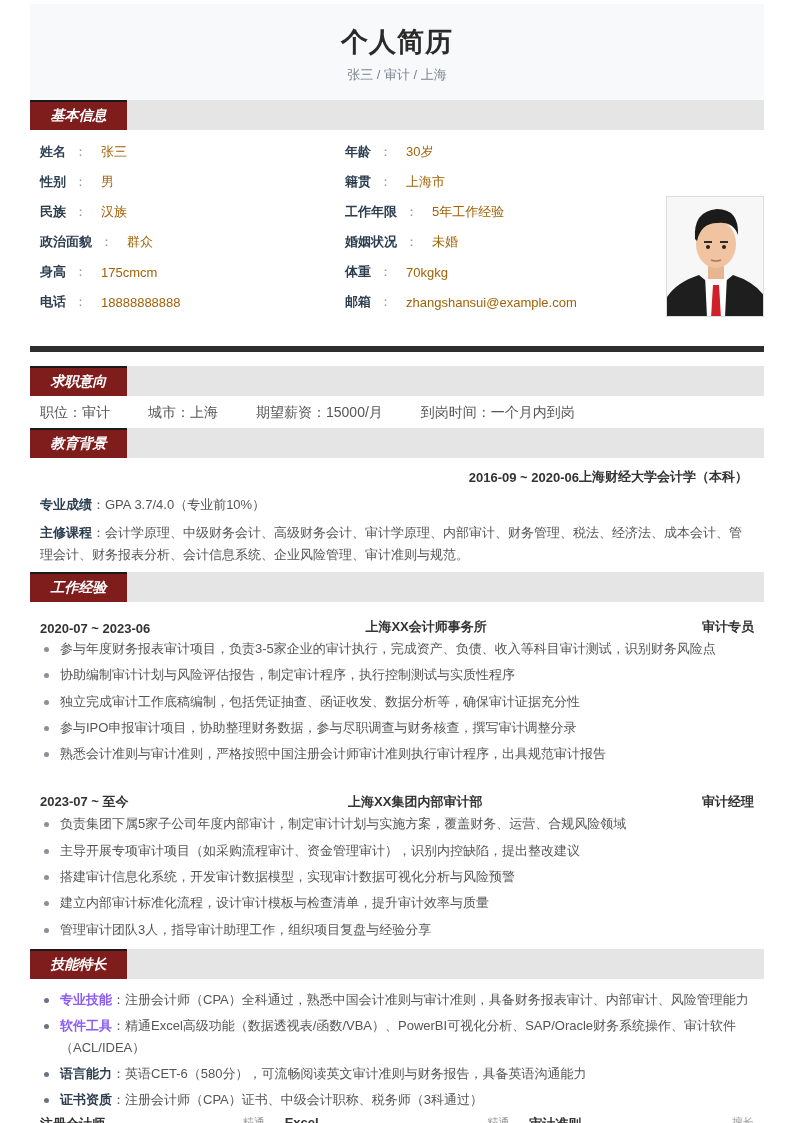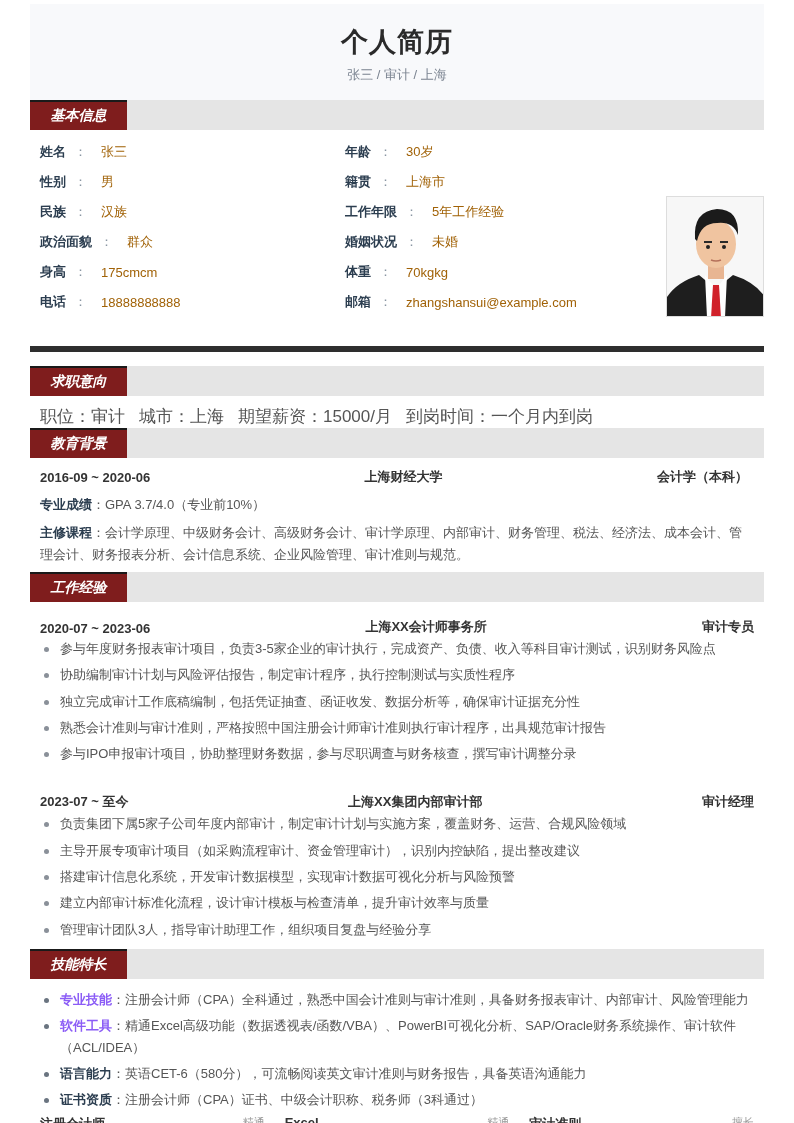--- a/index.html
+++ b/index.html
@@ -11,22 +11,22 @@
   .hero .sub { font-size: 13px; color: #7a8390; margin-top: 8px; }
   .sec-head { height: 30px; background: #e5e5e5; display: flex; align-items: stretch; }
   .sec-head .tag { width: 97px; background: #7f1d1d; color: #fff; font-weight: bold; font-size: 14px; display: flex; align-items: center; justify-content: center; border-top: 2px solid #1a1a1a; font-style: italic; }
   .basic { position: relative; height: 216px; }
   .row { position: absolute; display: flex; align-items: center; height: 20px; font-size: 13px; }
   .lbl { color: #2c3e50; font-weight: bold; }
   .colon { color: #8a96a3; margin: 0 14px 0 8px; }
   .val { color: #a16207; }
   .photo { position: absolute; left: 636px; top: 66px; width: 98px; height: 121px; border: 1px solid #ddd; background: #fafafa; overflow: hidden; }
   .thick { height: 6px; background: #2e2e2e; margin-top: 0; }
-  .intent { display: flex; gap: 14px; font-size: 17px; color: #555; height: 24px; align-items: flex-end; padding-left: 10px; }
-  .edu-top { display: flex; justify-content: space-between; align-items: center; height: 26px; padding: 0 16px 0 10px; margin-top: 6px; font-weight: bold; color: #333; font-size: 13px; }
+  .intent { display: flex; gap: 38px; font-size: 14px; color: #555; height: 24px; align-items: flex-start; padding-left: 10px; }
+  .edu-top { display: flex; justify-content: flex-end; align-items: center; height: 26px; padding: 0 16px 0 10px; margin-top: 6px; font-weight: bold; color: #333; font-size: 13px; }
   .para { padding: 0 10px; line-height: 22px; font-size: 13px; color: #555; }
   .para b { color: #2c3e50; }
   .job-top { display: flex; justify-content: space-between; align-items: flex-end; height: 26px; padding: 0 10px; font-weight: bold; color: #333; font-size: 13px; }
   ul.bul { list-style: none; padding: 0 10px; }
   ul.bul li { position: relative; padding-left: 20px; line-height: 26.3px; font-size: 13px; color: #555; }
   ul.bul li::before { content: ""; position: absolute; left: 4px; top: 11px; width: 5px; height: 5px; border-radius: 50%; background: #8a9099; }
   ul.skills li { line-height: 22px; margin-bottom: 4px; }
   ul.skills li::before { top: 9px; background: #6a7480; }
   .skill-row { display: flex; gap: 20px; padding: 0 10px; margin-top: 4px; }
   .bar { flex: 1; display: flex; justify-content: space-between; font-size: 13px; border-bottom: 2px solid #e0e0e0; padding-bottom: 2px; }
@@ -154,22 +154,22 @@
   </div>
   <div class="job-top" style="margin-top:8px">
     <span>2020-07 ~ 2023-06</span>
     <span>上海XX会计师事务所</span>
     <span>审计专员</span>
   </div>
   <ul class="bul">
     <li>参与年度财务报表审计项目，负责3-5家企业的审计执行，完成资产、负债、收入等科目审计测试，识别财务风险点</li>
     <li>协助编制审计计划与风险评估报告，制定审计程序，执行控制测试与实质性程序</li>
     <li>独立完成审计工作底稿编制，包括凭证抽查、函证收发、数据分析等，确保审计证据充分性</li>
+    <li>参与IPO申报审计项目，协助整理财务数据，参与尽职调查与财务核查，撰写审计调整分录</li>
     <li>熟悉会计准则与审计准则，严格按照中国注册会计师审计准则执行审计程序，出具规范审计报告</li>
-    <li>参与IPO申报审计项目，协助整理财务数据，参与尽职调查与财务核查，撰写审计调整分录</li>
   </ul>
   <div class="job-top" style="margin-top:18px">
     <span>2023-07 ~ 至今</span>
     <span>上海XX集团内部审计部</span>
     <span>审计经理</span>
   </div>
   <ul class="bul">
     <li>负责集团下属5家子公司年度内部审计，制定审计计划与实施方案，覆盖财务、运营、合规风险领域</li>
     <li>主导开展专项审计项目（如采购流程审计、资金管理审计），识别内控缺陷，提出整改建议</li>
     <li>搭建审计信息化系统，开发审计数据模型，实现审计数据可视化分析与风险预警</li>

